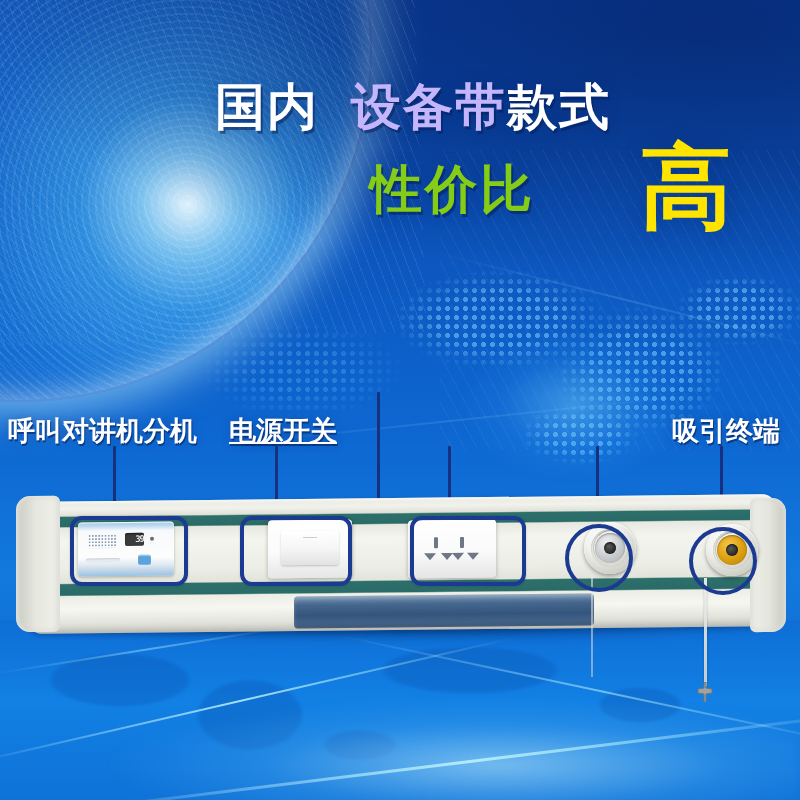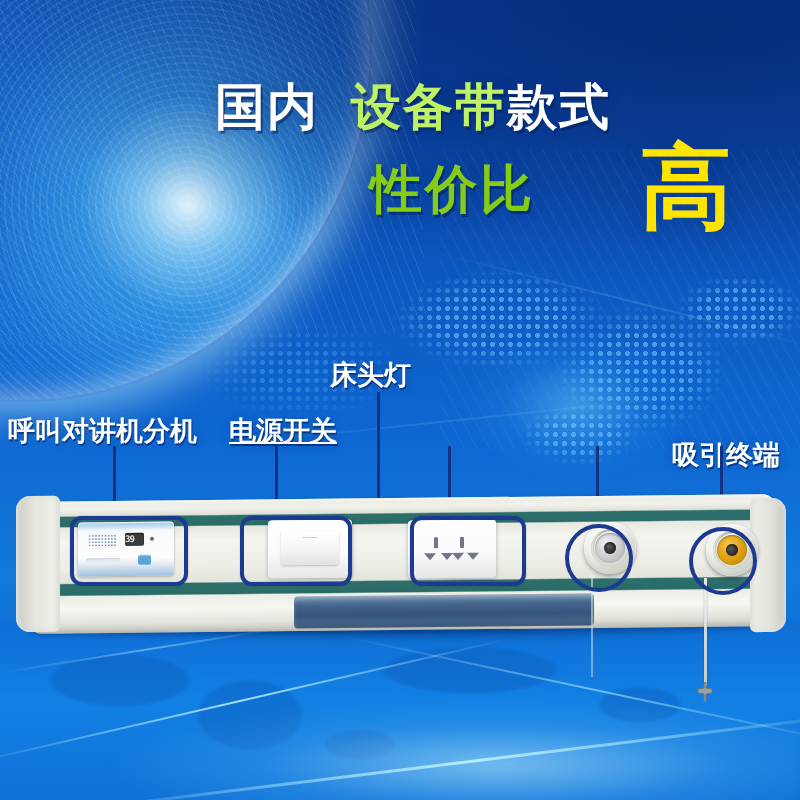--- a/index.html
+++ b/index.html
@@ -118,21 +118,21 @@
   
   .headline{
     position:absolute;left:0;top:78px;width:800px;text-align:center;
     font-weight:bold;letter-spacing:2px;
   }
   .hl-1{
     font-size:50px;line-height:58px;color:#ffffff;
     text-shadow:2px 3px 0 rgba(4,32,92,.55), 0 0 14px rgba(10,40,110,.35);
     padding-left:26px;
   }
-  .hl-1 .hl-y{color:#bef264;margin-left:32px;}
+  .hl-1 .hl-y{color:#c4b5fd;margin-left:32px;}
   .hl-2{
     position:absolute;left:300px;top:80px;
     font-size:52px;line-height:58px;color:#84cc16;font-weight:bold;letter-spacing:3px;
     text-shadow:2px 3px 0 rgba(4,32,92,.55), 0 0 14px rgba(10,40,110,.35);
   }
   .hl-big{
     position:absolute;left:640px;top:140px;
     font-size:92px;line-height:96px;color:#ffe400;font-weight:bold;
     text-shadow:0 0 18px rgba(8,40,110,.35);
   }
@@ -195,21 +195,21 @@
     box-shadow:0 1px 3px rgba(0,0,0,.28), inset 0 1px 1px rgba(255,255,255,.9);
   }
   .ic-grille{
     position:absolute;left:10px;top:12px;width:28px;height:14px;
     background-image:radial-gradient(circle, rgba(90,120,150,.85) 40%, rgba(0,0,0,0) 45%);
     background-size:3.2px 3.2px;border-radius:2px;opacity:.85;
   }
   .ic-lcd{
     position:absolute;left:47px;top:11px;width:19px;height:13px;border-radius:2px;
     background:#3b3b3b;box-shadow:inset 0 1px 2px rgba(0,0,0,.6);
-    color:#dfe6ea;font-size:9px;line-height:13px;text-align:left;font-weight:bold;
+    color:#dfe6ea;font-size:9px;line-height:13px;text-align:right;font-weight:bold;
     font-family:"DejaVu Sans Mono","Liberation Mono",monospace;letter-spacing:-1px;
   }
   .ic-led{position:absolute;left:72px;top:15px;width:4px;height:4px;border-radius:50%;background:#6b6b6b;}
   .ic-btn{position:absolute;left:60px;top:33px;width:13px;height:10px;border-radius:2px;background:#5ba3dd;box-shadow:inset 0 1px 1px rgba(255,255,255,.5);}
   .ic-slot{position:absolute;left:8px;top:36px;width:34px;height:4px;border-radius:2px;background:#e3eaf0;box-shadow:inset 0 1px 1px rgba(0,0,0,.12);}
 
   
   .switch{
     left:242px;top:22px;width:84px;height:58px;border-radius:4px;
     background:linear-gradient(180deg,#ffffff 0%, #fbfbfb 55%, #e6e6e6 100%);
@@ -317,22 +317,21 @@
   <div class="beam beam-b"></div>
 
   <div class="headline">
     <div class="hl-1"><span>国内</span><span class="hl-y">设备带</span><span>款式</span></div>
   </div>
   <div class="hl-2" style="top:160px;left:370px;">性价比</div>
   <div class="hl-big">高</div>
 
   <div class="label" style="left:8px;top:413px;font-size:27px;">呼叫对讲机分机</div>
   <div class="label" style="left:229px;top:413px;font-size:27px;text-decoration:underline;">电源开关</div>
-  <div class="label" style="left:330px;top:357px;font-size:27px;">床头灯</div>
-  <div class="label" style="left:672px;top:413px;font-size:27px;margin-top:24px;">吸引终端</div>
+  <div class="label" style="left:672px;top:413px;font-size:27px;">吸引终端</div>
 
   <div class="lead" style="left:113px;top:446px;height:82px;"></div>
   <div class="lead" style="left:275px;top:446px;height:78px;"></div>
   <div class="lead" style="left:377px;top:392px;height:210px;"></div>
   <div class="lead" style="left:448px;top:446px;height:78px;"></div>
   <div class="lead" style="left:596px;top:446px;height:84px;"></div>
   <div class="lead" style="left:720px;top:446px;height:86px;"></div>
 
   <div class="panel-wrap">
     <div class="panel-shadow"></div>

